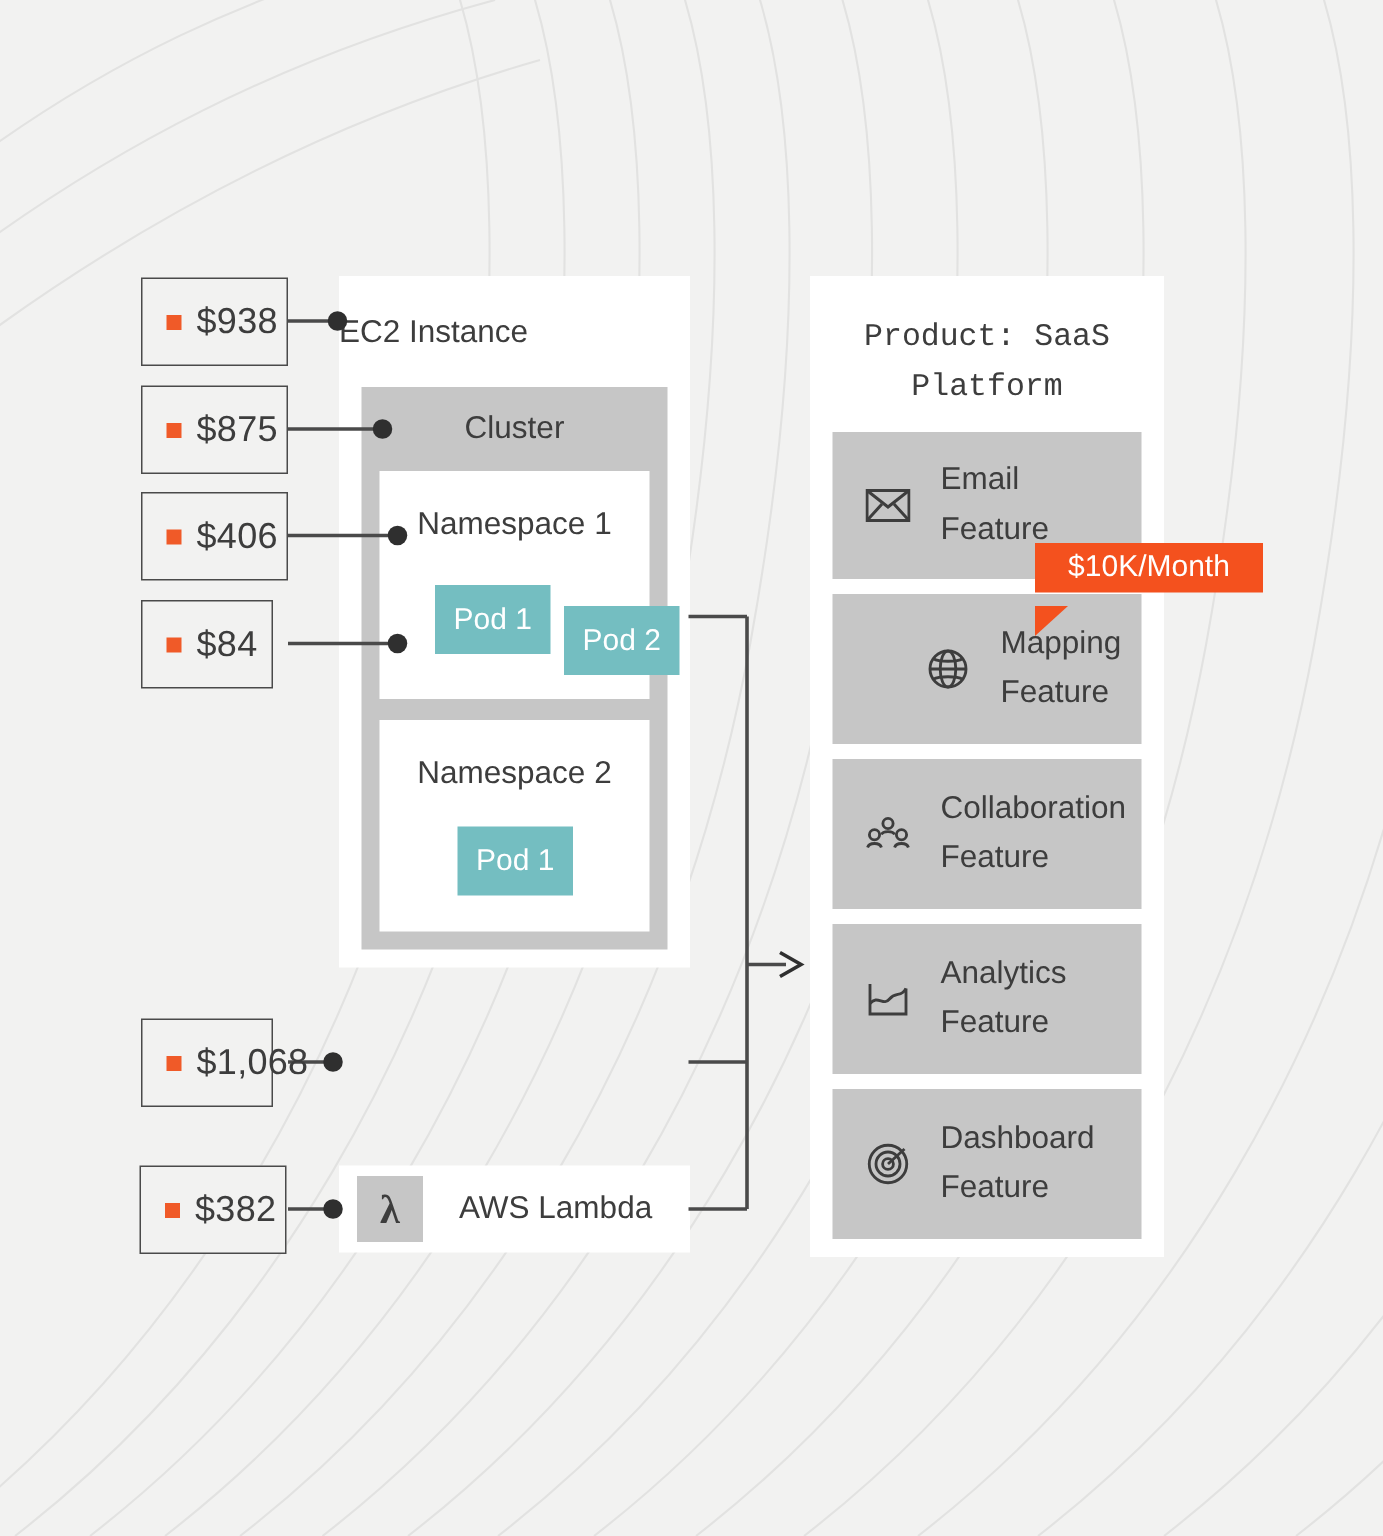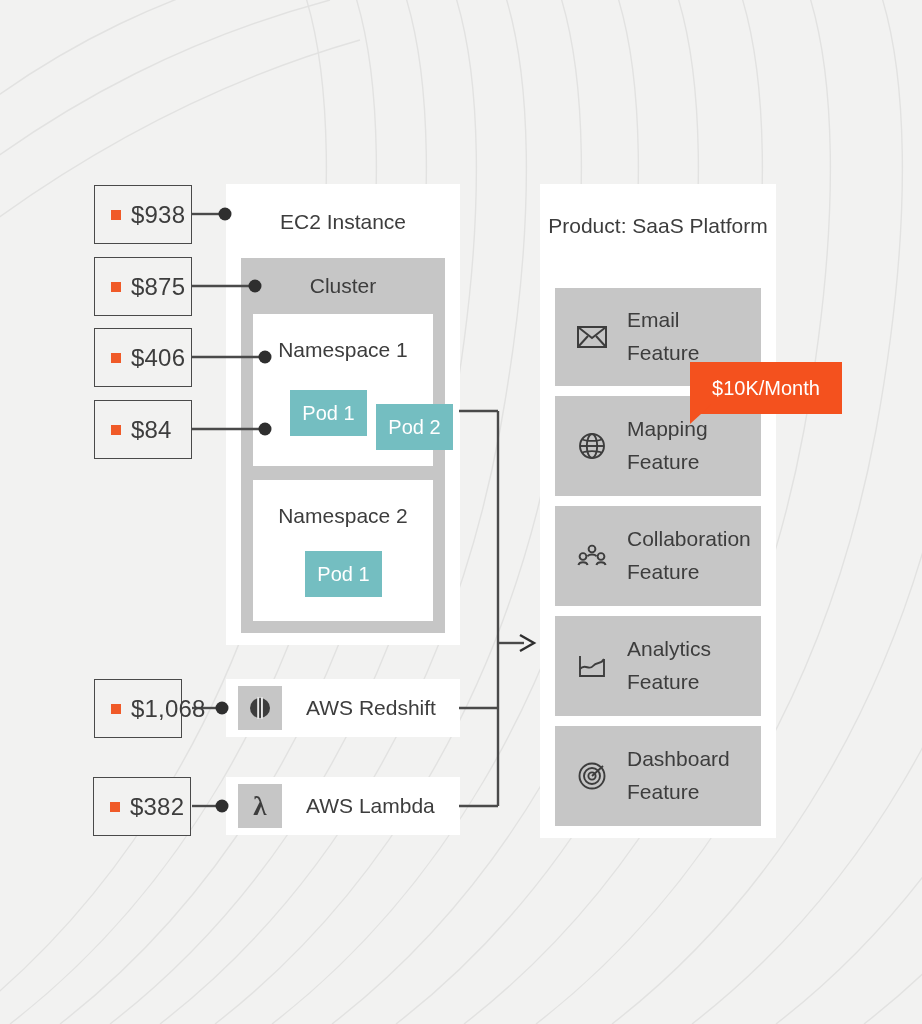--- a/index.html
+++ b/index.html
@@ -32,21 +32,21 @@
     width:10px;height:10px;background:#f05a28;flex:0 0 auto;margin-right:10px;
   }
   .cost-text{font-size:24px;color:#3d3d3d;letter-spacing:.2px;line-height:1;}
 
   
   .connectors{position:absolute;left:0;top:0;width:922px;height:1024px;z-index:4;pointer-events:none;}
 
   
   .ec2-panel{background:#ffffff;z-index:3;}
   .ec2-title{
-    position:absolute;left:0;right:0;top:26px;text-align:center;
+    position:absolute;left:0;right:0;top:26px;text-align:left;
     font-size:21px;color:#3d3d3d;
   }
   .cluster-box{background:#c6c6c6;}
   .cluster-title{
     position:absolute;left:0;right:0;top:16px;text-align:center;
     font-size:21px;color:#3d3d3d;
   }
   .namespace-box{background:#ffffff;}
   .ns-title{
     position:absolute;left:0;right:0;top:24px;text-align:center;
@@ -62,21 +62,21 @@
   .svc-icon{
     width:44px;height:44px;background:#c6c6c6;margin-left:12px;
     display:flex;align-items:center;justify-content:center;flex:0 0 auto;
   }
   .svc-label{font-size:21px;color:#3d3d3d;margin-left:24px;}
 
   
   .product-panel{background:#ffffff;z-index:3;}
   .product-title{
     position:absolute;left:0;right:0;top:26px;text-align:center;
-    font-size:21px;color:#3d3d3d;line-height:1.55;
+    font-size:21px;color:#3d3d3d;line-height:1.55;font-family:Liberation Mono, monospace;
   }
   .feature{
     background:#c6c6c6;display:flex;align-items:center;
   }
   .feature-icon{
     width:38px;height:38px;margin-left:18px;flex:0 0 auto;
     display:flex;align-items:center;justify-content:center;
   }
   .feature-label{
     font-size:21px;color:#3d3d3d;margin-left:16px;line-height:1.55;
@@ -157,21 +157,21 @@
     <span class="cost-text">$938</span>
   </div>
   <div class="abs cost-box" style="left:94px;top:257px;width:98px;height:59px;">
     <span class="cost-bullet"></span>
     <span class="cost-text">$875</span>
   </div>
   <div class="abs cost-box" style="left:94px;top:328px;width:98px;height:59px;padding-left:16px;">
     <span class="cost-bullet"></span>
     <span class="cost-text">$406</span>
   </div>
-  <div class="abs cost-box" style="left:94px;top:400px;width:98px;height:59px;">
+  <div class="abs cost-box" style="left:94px;top:400px;width:88px;height:59px;">
     <span class="cost-bullet"></span>
     <span class="cost-text">$84</span>
   </div>
   <div class="abs cost-box" style="left:94px;top:679px;width:88px;height:59px;">
     <span class="cost-bullet"></span>
     <span class="cost-text">$1,068</span>
   </div>
   <div class="abs cost-box" style="left:93px;top:777px;width:98px;height:59px;">
     <span class="cost-bullet"></span>
     <span class="cost-text">$382</span>
@@ -195,30 +195,20 @@
 
       <div class="abs namespace-box" style="left:12px;top:222px;width:180px;height:141px;">
         <div class="ns-title">Namespace 2</div>
         <div class="abs pod" style="left:52px;top:71px;width:77px;height:46px;">
           <span>Pod 1</span>
         </div>
       </div>
     </div>
   </div>
 
-  <div class="abs svc-row" style="left:226px;top:679px;width:234px;height:58px;">
-    <div class="svc-icon">
-      <svg width="28" height="28" viewBox="0 0 28 28">
-        <circle cx="14" cy="14" r="10" fill="#3d3d3d"></circle>
-        <rect x="11.2" y="3.2" width="1.9" height="21.6" fill="#e9e9e9"></rect>
-        <rect x="15.0" y="3.2" width="1.9" height="21.6" fill="#e9e9e9"></rect>
-      </svg>
-    </div>
-    <span class="svc-label">AWS Redshift</span>
-  </div>
 
   <div class="abs svc-row" style="left:226px;top:777px;width:234px;height:58px;">
     <div class="svc-icon">
       <svg width="28" height="30" viewBox="0 0 28 30">
         <text x="14" y="24" font-family="'Liberation Serif', serif" font-size="27" font-weight="bold" fill="#3d3d3d" text-anchor="middle">λ</text>
       </svg>
     </div>
     <span class="svc-label">AWS Lambda</span>
   </div>
 
@@ -235,21 +225,21 @@
           <path d="M1 1 L15 12 L29 1"></path>
           <path d="M1 21 L11 10 M29 21 L19 10"></path>
         </svg>
       </div>
       <div class="feature-label">
         <span>Email</span>
         <span>Feature</span>
       </div>
     </div>
 
-    <div class="abs feature" style="left:15px;top:212px;width:206px;height:100px;">
+    <div class="abs feature" style="left:15px;top:212px;width:206px;height:100px;padding-left:40px;">
       <div class="feature-icon">
         <svg width="28" height="28" viewBox="0 0 28 28" fill="none" stroke="#3d3d3d" stroke-width="1.9">
           <circle cx="14" cy="14" r="12"></circle>
           <ellipse cx="14" cy="14" rx="5.2" ry="12"></ellipse>
           <line x1="2" y1="14" x2="26" y2="14"></line>
           <path d="M4.2 7.2 C 8 9.4, 20 9.4, 23.8 7.2"></path>
           <path d="M4.2 20.8 C 8 18.6, 20 18.6, 23.8 20.8"></path>
         </svg>
       </div>
       <div class="feature-label">
@@ -297,18 +287,18 @@
           <line x1="15" y1="15" x2="26" y2="5"></line>
         </svg>
       </div>
       <div class="feature-label">
         <span>Dashboard</span>
         <span>Feature</span>
       </div>
     </div>
   </div>
 
-  <div class="badge" style="left:690px;top:362px;width:152px;height:52px;">
+  <div class="badge" style="left:690px;top:362px;width:152px;height:33px;">
     <span>$10K/Month</span>
   </div>
   <div class="badge-tail" style="left:690px;top:404px;"></div>
 
 </div>
 
 </body></html>

